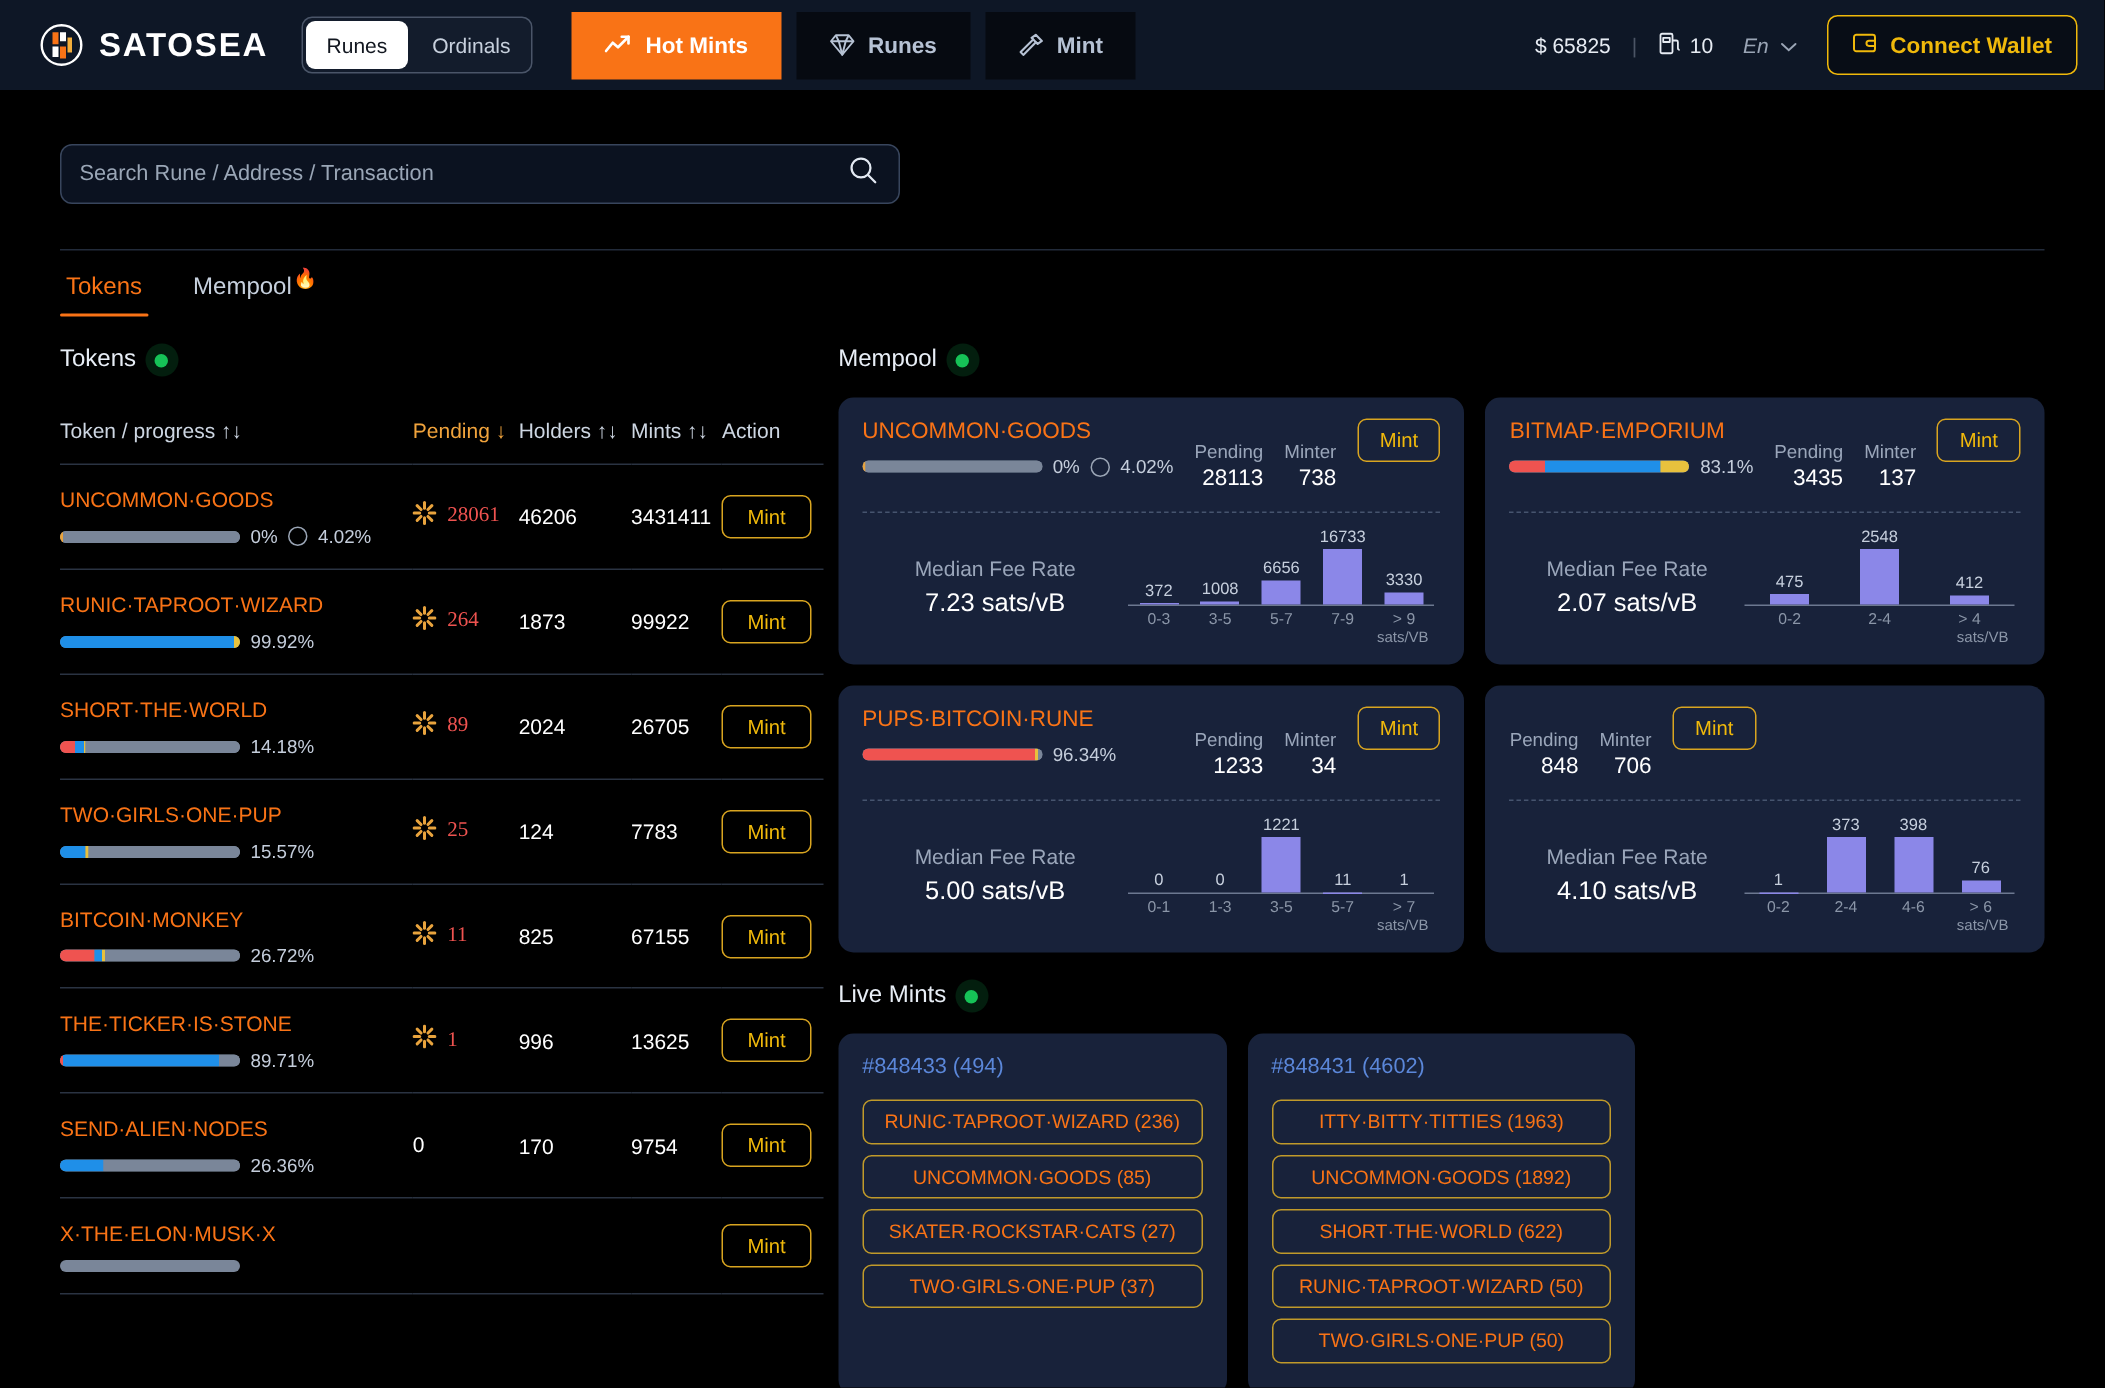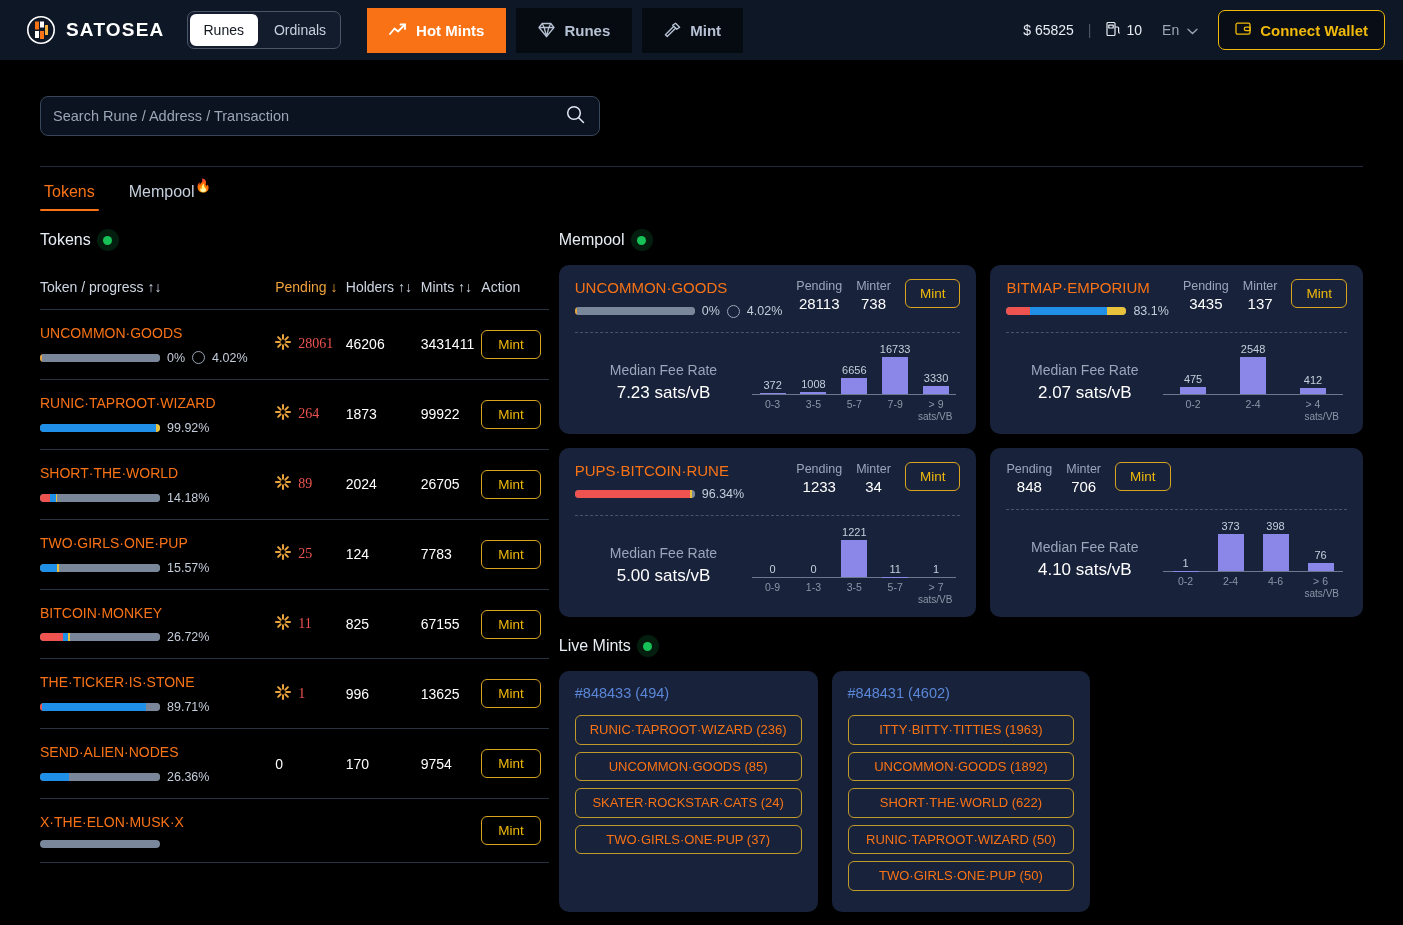--- a/index.html
+++ b/index.html
@@ -12,21 +12,21 @@
   
   .header {
     height: 60px; background: #0e1726;
     display: flex; align-items: center;
     padding: 0 18px 0 26px;
     position: relative;
   }
   .brand { display: flex; align-items: center; gap: 10px; margin-right: 22px; }
   .logo-mark { width: 30px; height: 30px; position: relative; }
   .brand-name {
-    color: #ffffff; font-size: 19px; font-weight: bold;
+    color: #ffffff; font-size: 22px; font-weight: bold;
     letter-spacing: 1.2px;
   }
   .seg-group {
     display: flex; border: 1px solid #4a5568; border-radius: 7px;
     overflow: hidden; height: 38px; background: #131c2c;
   }
   .seg {
     display: flex; align-items: center; padding: 0 14px;
     font-size: 14px; color: #c7d0dd; cursor: pointer;
     background: transparent;
@@ -39,21 +39,21 @@
     color: #b6c2d4; background: #060a11; cursor: pointer;
   }
   .navbtn.active { background: #f97316; color: #ffffff; }
   .navbtn svg { display: block; }
   .hdr-right {
     margin-left: auto; display: flex; align-items: center; gap: 14px;
   }
   .price { color: #e7ecf3; font-size: 14px; }
   .divider-v { color: #4b5565; font-size: 14px; }
   .gas { display: flex; align-items: center; gap: 6px; color: #e7ecf3; font-size: 14px; }
-  .lang { display: flex; align-items: center; gap: 8px; color: #9aa5b5; font-size: 14px; cursor: pointer; margin-left: 6px;}
+  .lang { display: flex; align-items: center; gap: 8px; color: #9aa5b5; font-size: 14px; cursor: pointer; margin-left: 6px; font-style: italic;}
   .wallet {
     display: flex; align-items: center; gap: 9px;
     border: 1px solid #f0b90b; border-radius: 7px;
     padding: 0 16px; height: 40px; color: #f0b90b;
     font-size: 15px; font-weight: bold; background: #080d16; cursor: pointer;
     margin-left: 6px;
   }
   
   .search-wrap { padding: 36px 0 0 40px; }
   .search-box {
@@ -122,21 +122,21 @@
     border: 1px solid #d9a520; color: #f0b90b; background: transparent;
     border-radius: 6px; padding: 6px 16px; font-size: 13.5px;
     font-family: inherit; cursor: pointer;
   }
   
   .mp-grid { display: grid; grid-template-columns: 1fr 1fr; gap: 14px; }
   .mp-card { background: #18223a; border-radius: 10px; padding: 14px 16px 12px 16px; }
   .mp-top { display: flex; align-items: flex-start; gap: 14px; }
   .mp-left { flex: 1; min-width: 0; }
   .mp-name { color: #f97316; font-size: 15px; white-space: nowrap; }
-  .mp-stat { text-align: center; }
+  .mp-stat { text-align: right; margin-top: 15px; }
   .mp-stat .k { color: #9aa6ba; font-size: 12.5px; }
   .mp-stat .v { color: #ffffff; font-size: 15px; margin-top: 2px; }
   .mp-mint {
     border: 1px solid #d9a520; color: #f0b90b; background: transparent;
     border-radius: 6px; padding: 6px 14px; font-size: 13.5px;
     font-family: inherit; cursor: pointer;
   }
   .dashed { border-top: 1px dashed #46546e; margin: 14px 0 10px 0; }
   .mp-bottom { display: flex; align-items: center; }
   .fee-block { width: 46%; text-align: center; }
@@ -683,21 +683,21 @@
                 <div class="bcol">
                   <span class="bval">11</span>
                   <div class="brect" style="height:0.36036036036036034px"></div>
                 </div>
                 <div class="bcol">
                   <span class="bval">1</span>
                   <div class="brect" style="height:0.03276003276003276px"></div>
                 </div>
               </div>
               <div class="blabels">
-                <span class="blab">0-9</span>
+                <span class="blab">0-1</span>
                 <span class="blab">1-3</span>
                 <span class="blab">3-5</span>
                 <span class="blab">5-7</span>
                 <span class="blab">&gt; 7</span>
               </div>
               <div class="axis-unit">sats/VB</div>
             </div>
           </div>
         </div>
         <div class="mp-card">
@@ -753,21 +753,21 @@
       <span>Live Mints</span>
       <span class="dot-wrap">
           <span class="dot"></span>
         </span>
     </div>
     <div class="lm-grid" id="lm-grid">
         <div class="lm-card">
           <div class="lm-head">#848433 (494)</div>
           <div class="lm-item">RUNIC·TAPROOT·WIZARD (236)</div>
           <div class="lm-item">UNCOMMON·GOODS (85)</div>
-          <div class="lm-item">SKATER·ROCKSTAR·CATS (24)</div>
+          <div class="lm-item">SKATER·ROCKSTAR·CATS (27)</div>
           <div class="lm-item">TWO·GIRLS·ONE·PUP (37)</div>
         </div>
         <div class="lm-card">
           <div class="lm-head">#848431 (4602)</div>
           <div class="lm-item">ITTY·BITTY·TITTIES (1963)</div>
           <div class="lm-item">UNCOMMON·GOODS (1892)</div>
           <div class="lm-item">SHORT·THE·WORLD (622)</div>
           <div class="lm-item">RUNIC·TAPROOT·WIZARD (50)</div>
           <div class="lm-item">TWO·GIRLS·ONE·PUP (50)</div>
         </div>

